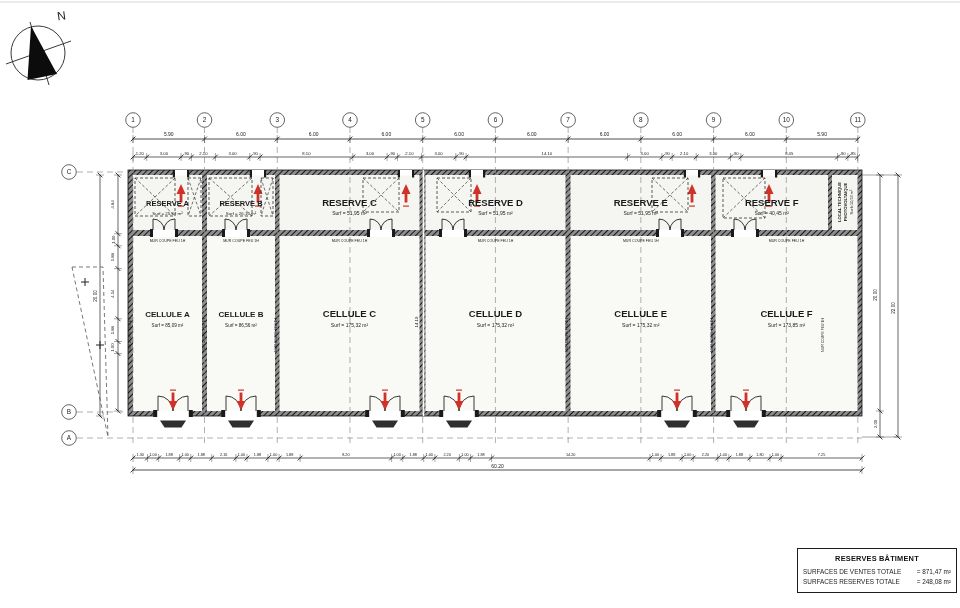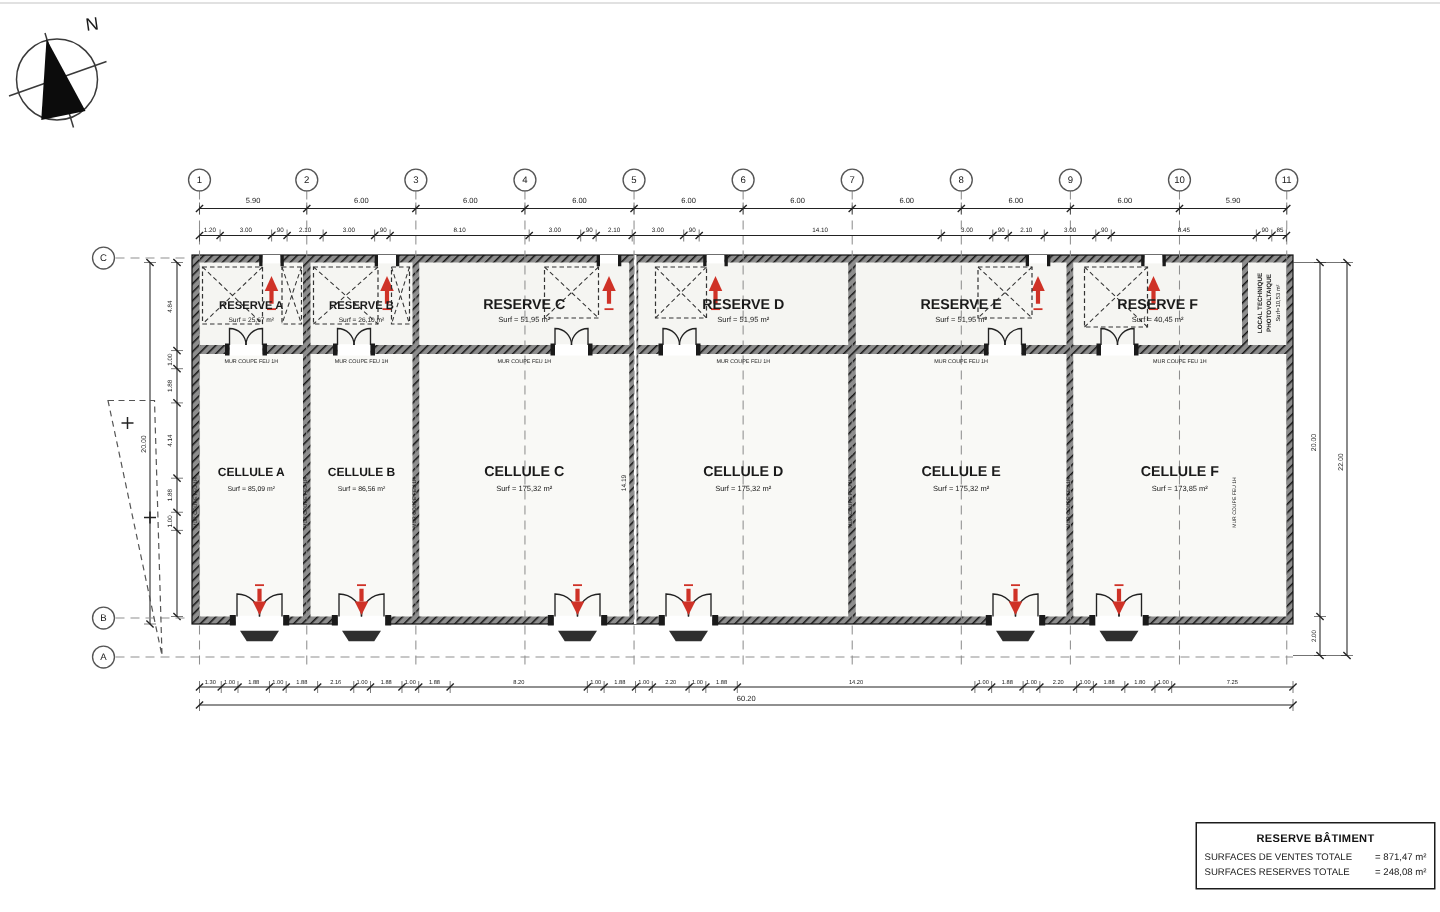--- a/index.html
+++ b/index.html
@@ -508,21 +508,21 @@
     <line x1="77" y1="412" x2="127" y2="412" stroke="#8f8f8f" stroke-width="0.7" stroke-dasharray="6 4"></line>
     <line x1="77" y1="438" x2="862" y2="438" stroke="#8f8f8f" stroke-width="0.7" stroke-dasharray="6 4"></line>
     <path d="M72,267 L103,267 L108,437 Z" fill="none" stroke="#555" stroke-width="0.8" stroke-dasharray="4 3"></path>
     <line x1="81" y1="282" x2="89" y2="282" stroke="#222" stroke-width="1"></line>
     <line x1="85" y1="278" x2="85" y2="286" stroke="#222" stroke-width="1"></line>
     <line x1="96" y1="345" x2="104" y2="345" stroke="#222" stroke-width="1"></line>
     <line x1="100" y1="341" x2="100" y2="349" stroke="#222" stroke-width="1"></line>
   </svg>
 
 <div id="surfaces-table">
-  <div class="tbl-title">RESERVE BÂTIMENT</div>
+  <div class="tbl-title">RESERVES BÂTIMENT</div>
   <div class="tbl-row">
     <span>SURFACES DE VENTES TOTALE</span>
     <span>= 871,47 m²</span>
   </div>
   <div class="tbl-row">
     <span>SURFACES RESERVES TOTALE</span>
     <span>= 248,08 m²</span>
   </div>
 </div>
 

